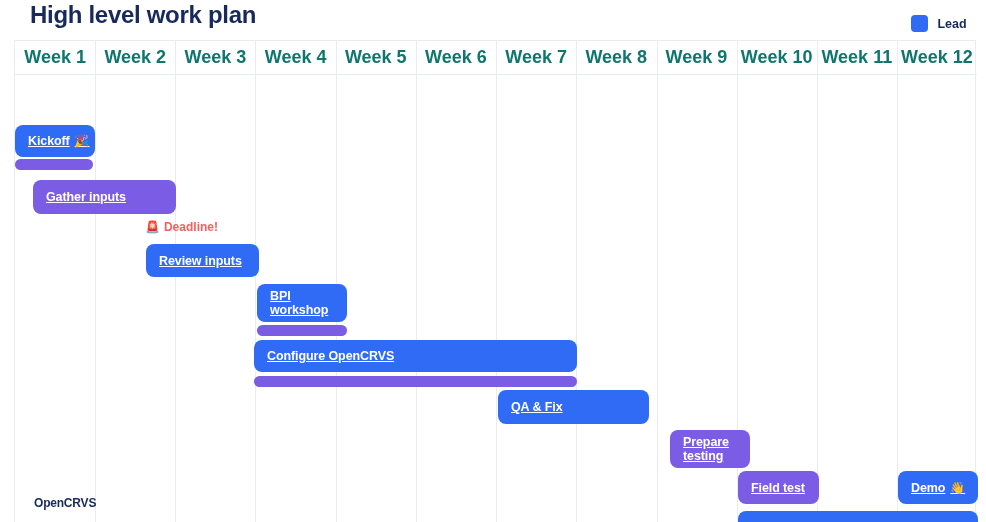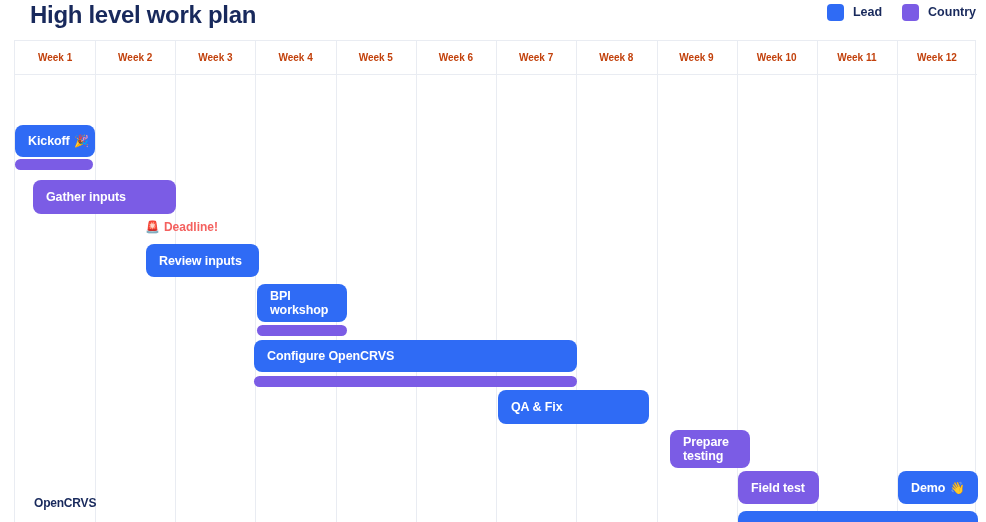--- a/index.html
+++ b/index.html
@@ -28,25 +28,26 @@
     font-size: 24px;
     font-weight: bold;
     color: #18295c;
     letter-spacing: -0.3px;
     white-space: nowrap;
   }
 
   .legend {
     position: absolute;
     right: 10px;
-    top: 2px;
+    top: 15px;
     display: flex;
     align-items: center;
     gap: 20px;
     height: 20px;
+    flex-direction: column;
   }
 
   .legend-item {
     display: flex;
     align-items: center;
     gap: 9px;
   }
 
   .legend-swatch {
     width: 17px;
@@ -95,23 +96,23 @@
     height: 34px;
     border-bottom: 1px solid #e9ecf2;
     display: flex;
   }
 
   .head-cell {
     flex: 1 1 0;
     display: flex;
     align-items: center;
     justify-content: center;
-    font-size: 10px;
-    font-weight: bold;
-    color: #c2410c;
+    font-size: 18px;
+    font-weight: bold;
+    color: #0f766e;
     white-space: nowrap;
   }
 
   .body-area {
     position: absolute;
     left: 0;
     top: 34px;
     width: 962px;
     height: 448px;
   }
@@ -122,20 +123,21 @@
     border-radius: 8px;
     display: flex;
     align-items: center;
     color: #ffffff;
     font-size: 12.5px;
     font-weight: bold;
     padding: 16px 13px;
     line-height: 14px;
     letter-spacing: -0.1px;
     overflow: hidden;
+    text-decoration: underline;
   }
 
   .bar.lead    { background: #2f6bf5; }
   .bar.country { background: #7b5ce5; }
 
   .subbar {
     position: absolute;
     height: 11px;
     border-radius: 6px;
     background: #7b5ce5;

